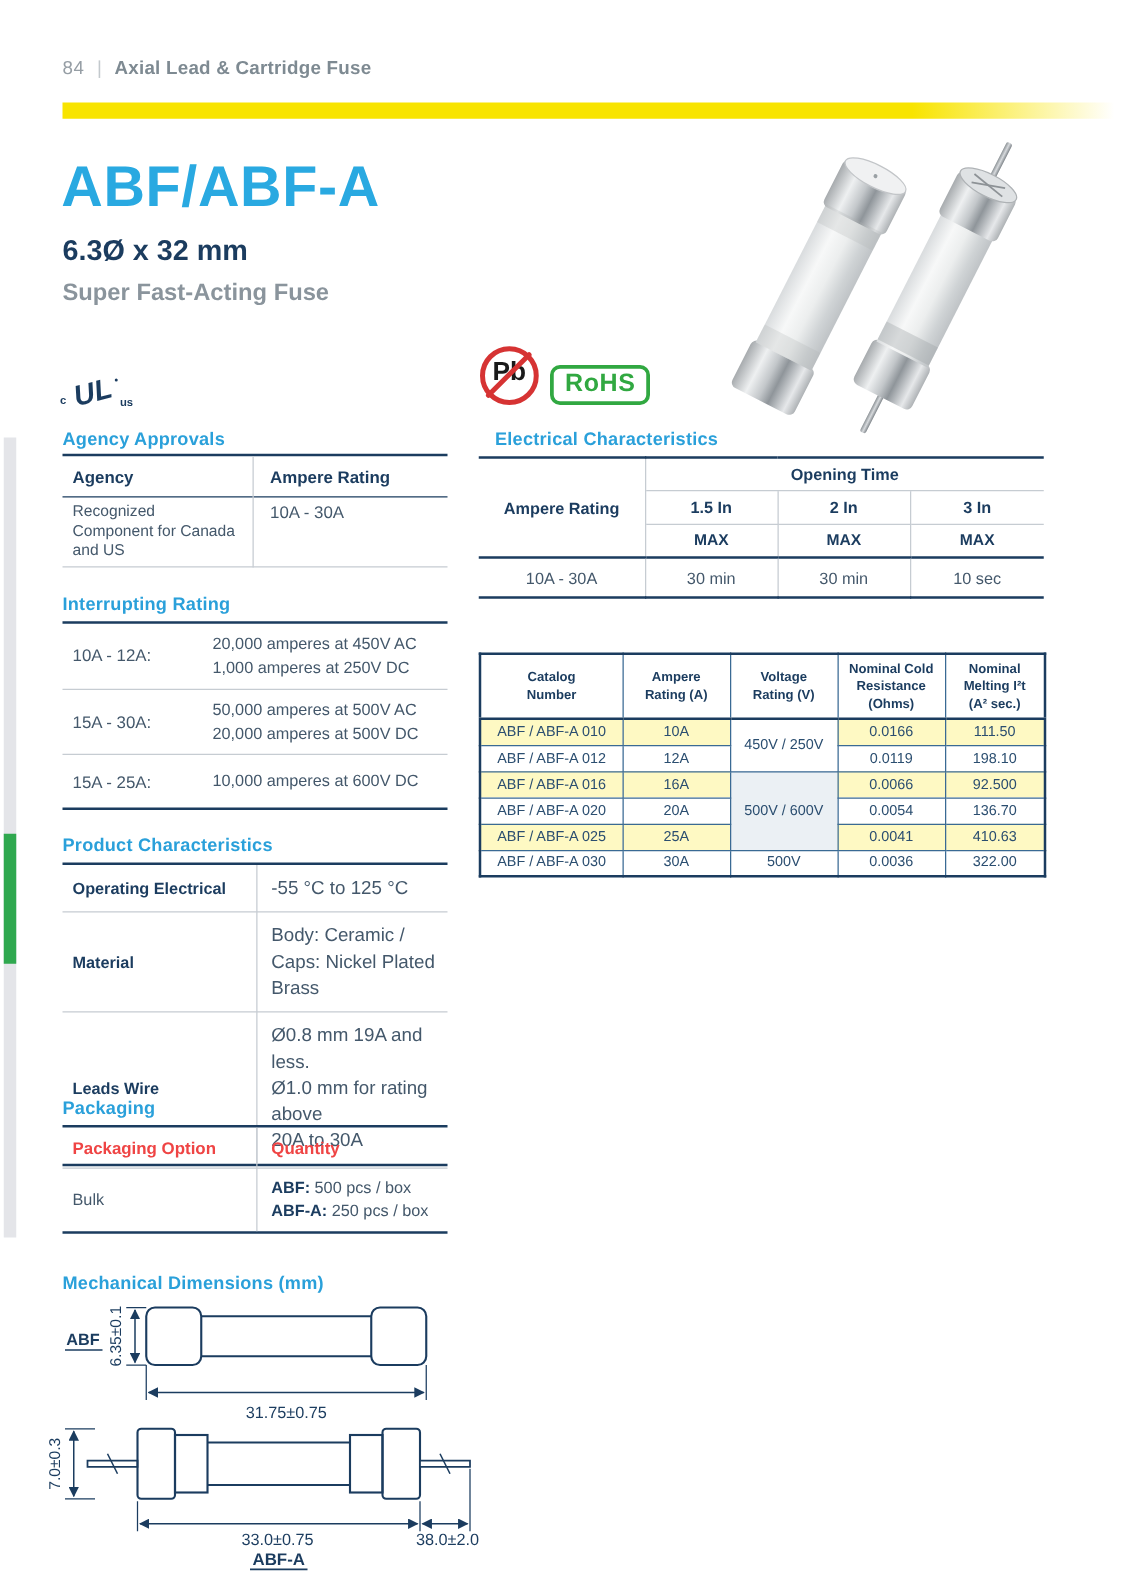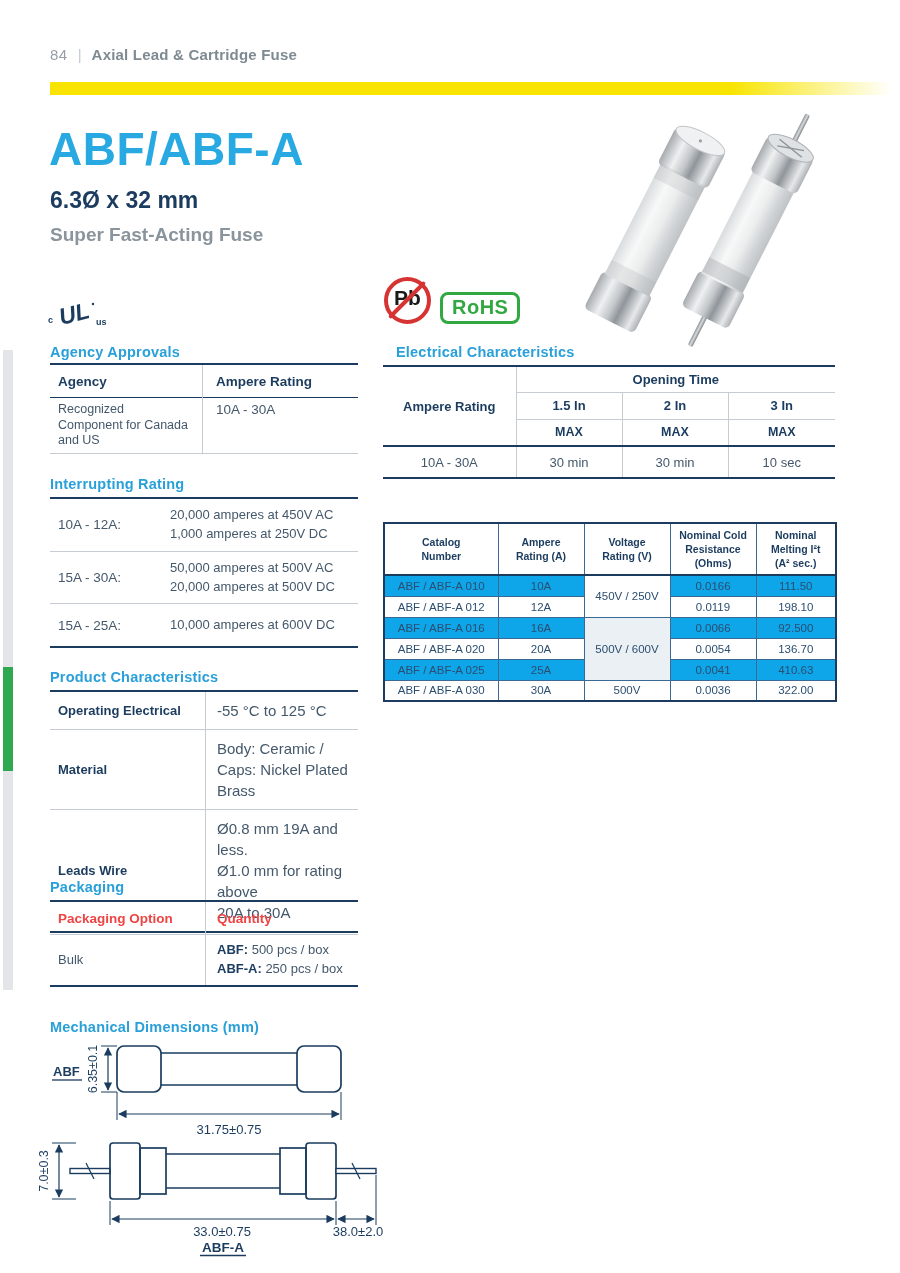--- a/index.html
+++ b/index.html
@@ -72,21 +72,21 @@
   .electab .dat td { border-top:2px solid #1b3c5f; font-size:13px; color:#44586b; height:32px;}
   .electab .r1 { height:26px; } .electab .r2 { height:27px; } .electab .r3 { height:27px; }
 
   
   .cattab { left:383px; top:522px; width:452px; border-collapse:collapse; table-layout:fixed;
             border:2px solid #1b3c5f; }
   .cattab td { border:1px solid #3a6a94; text-align:center; vertical-align:middle; }
   .cattab .hd td { font-size:10.5px; font-weight:700; color:#1b3c5f; height:52px;
                    white-space:pre-line; line-height:1.35; border-bottom:2px solid #1b3c5f; background:#ffffff;}
   .cattab .bd td { font-size:11.5px; color:#2b4e70; height:21px; background:#ffffff; }
-  .cattab .bd.alt td { background:#0ea5e9; }
+  .cattab .bd.alt td { background:#fef9c3; }
   .cattab td.vwhite { background:#ffffff !important; font-size:11.5px; color:#2b4e70;}
   .cattab td.vshade { background:#ebf0f4 !important; font-size:11.5px; color:#2b4e70;}
 
   
   .prodchar { left:50px; top:690px; width:308px; border-top:2px solid #1b3c5f; border-bottom:2px solid #1b3c5f;}
   .prodchar .row { display:flex; align-items:center; border-bottom:1px solid #c6ccd2; }
   .prodchar .row:last-child { border-bottom:none; }
   .prodchar .lab { width:155px; padding:6px 8px; font-size:13px; font-weight:700; color:#1b3c5f; }
   .prodchar .val { flex:1; padding:8px 2px 8px 12px; font-size:15px; color:#44586b;
                    white-space:pre-line; line-height:1.4; }

